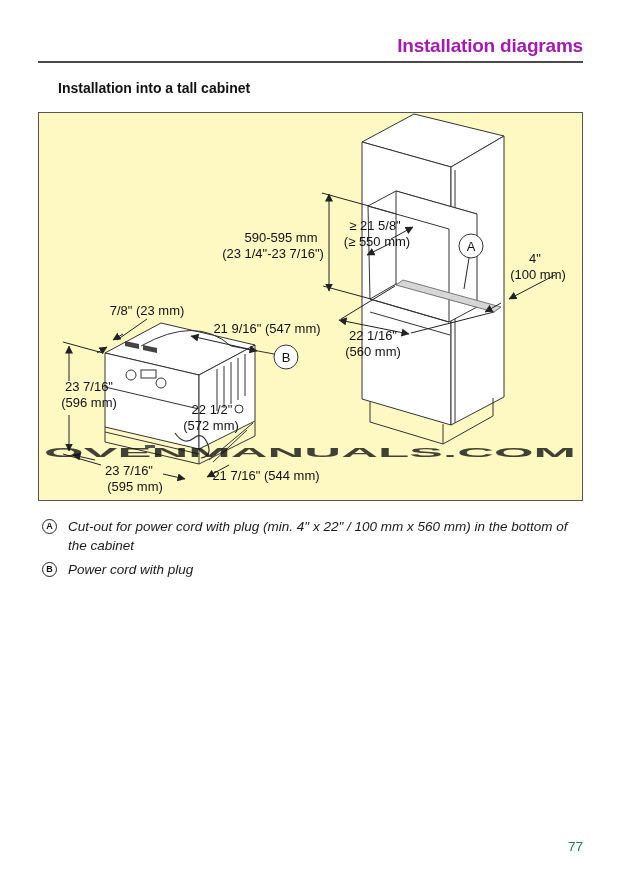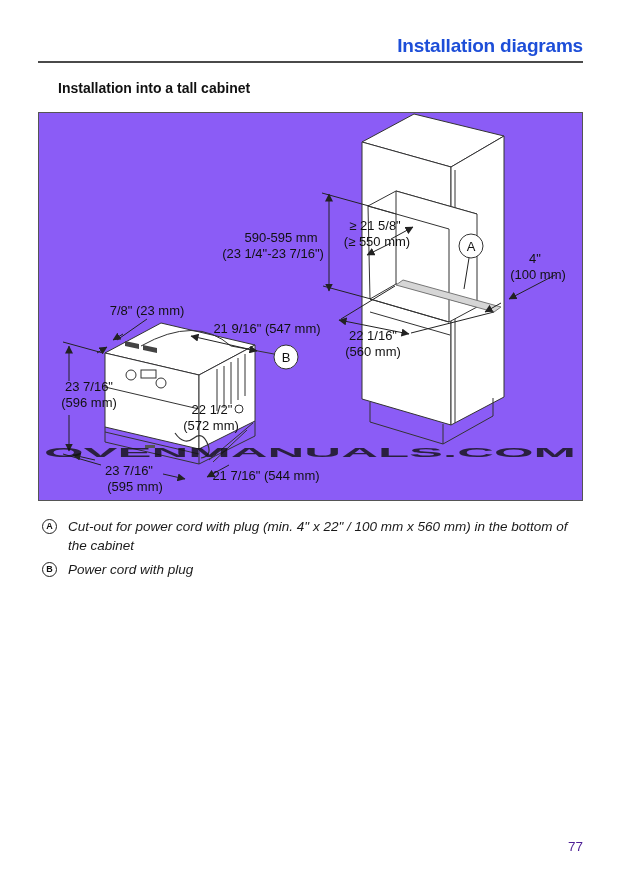--- a/index.html
+++ b/index.html
@@ -2,48 +2,48 @@
 <html><head>
 <meta charset="utf-8">
 <style>
   html,body{margin:0;padding:0;}
   body{
     width:620px;height:880px;position:relative;background:#ffffff;
     font-family:"Liberation Sans",sans-serif;color:#1a1a1a;overflow:hidden;
   }
   .header-title{
     position:absolute;top:35px;right:37px;font-size:19px;font-weight:bold;
-    letter-spacing:-0.2px;color:#1d4ed8;
+    letter-spacing:-0.2px;color:#a21caf;
   }
   .header-rule{
     position:absolute;top:61px;left:38px;width:545px;height:2px;background:#4a4a4a;
   }
   .section-title{
     position:absolute;top:80px;left:38px;font-size:14px;font-weight:bold;color:#111;padding-left:20px;
   }
   .diagram-box{
     position:absolute;left:38px;top:112px;width:543px;height:387px;
-    border:1px solid #555;background:#8b5cf6;
+    border:1px solid #555;background:#fef9c3;
   }
   .diagram-box svg{position:absolute;left:0;top:0;}
   svg{font-family:"Liberation Sans",sans-serif;}
   svg text{fill:#111;font-size:13px;stroke:none;}
   .legend{
     position:absolute;left:42px;top:517px;width:530px;font-size:13.5px;
     line-height:19px;color:#1a1a1a;
   }
   .legend-row{display:flex;align-items:flex-start;margin-bottom:5px;}
   .legend-key{
     flex:0 0 auto;width:13px;height:13px;border:1px solid #222;border-radius:50%;
     font-size:9px;font-weight:bold;text-align:center;line-height:13px;
     margin-top:2px;margin-right:11px;color:#111;
   }
   .legend-text{width:505px;font-style:italic;}
   .page-number{
-    position:absolute;top:839px;right:37px;font-size:13.5px;color:#4c1d95;
+    position:absolute;top:839px;right:37px;font-size:13.5px;color:#15803d;
   }
 </style>
 </head>
 <body>
 
 <div class="header-title">Installation diagrams</div>
 <div class="header-rule"></div>
 <div class="section-title">Installation into a tall cabinet</div>
 
 <div class="diagram-box">

